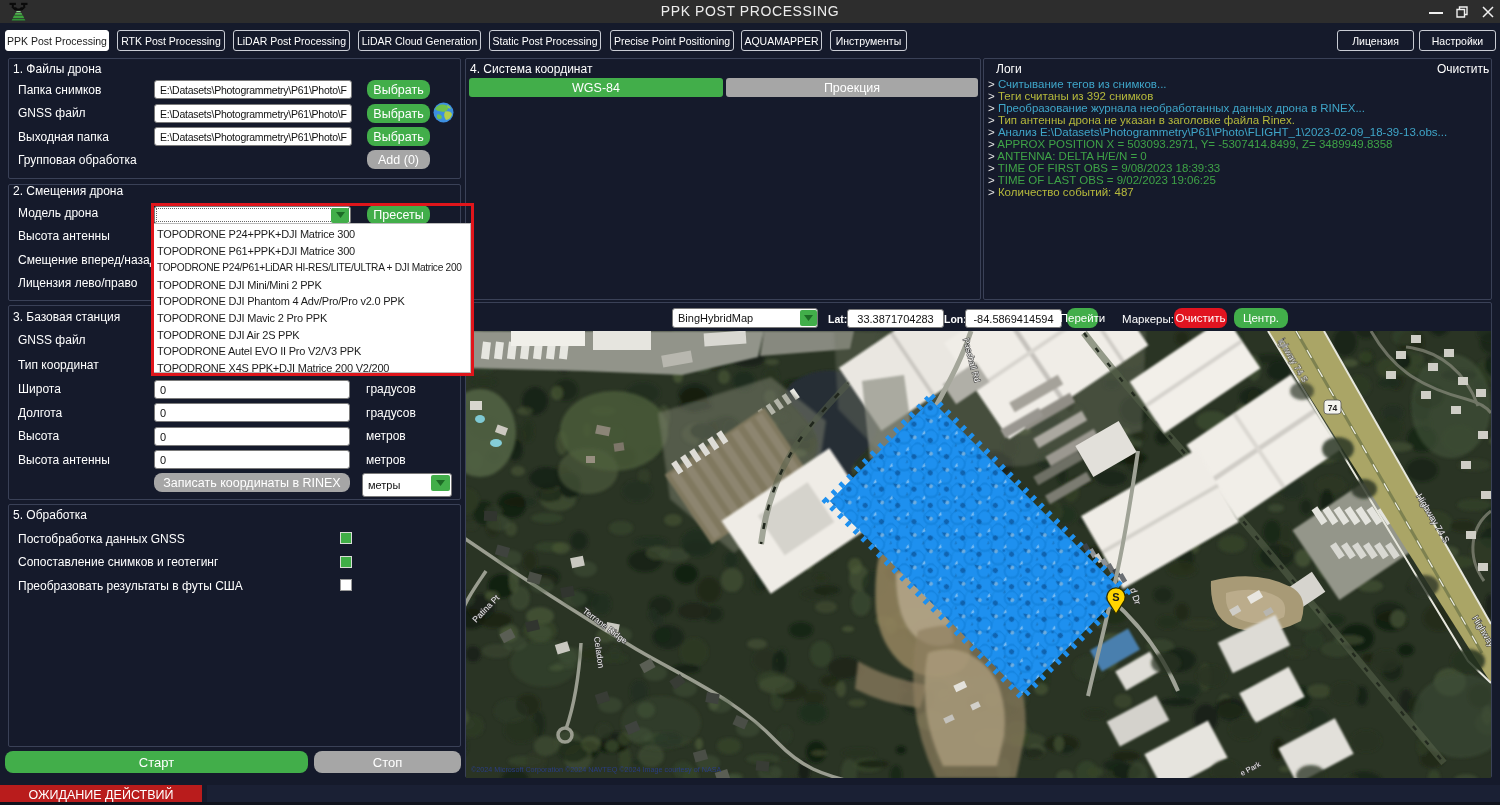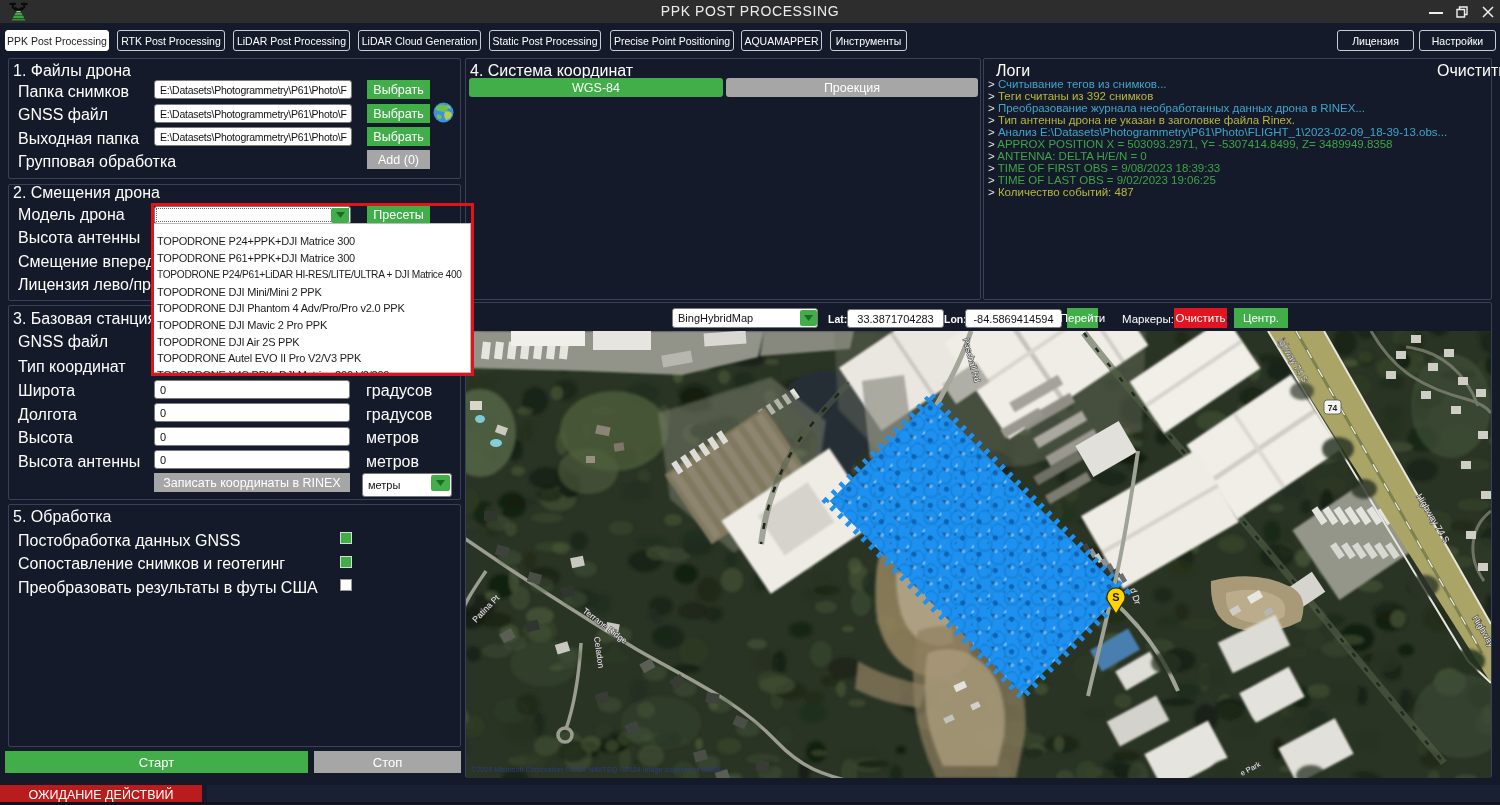--- a/index.html
+++ b/index.html
@@ -1,19 +1,19 @@
 <!DOCTYPE html>
 <html><head><meta charset="utf-8">
 <style>
 html,body{margin:0;padding:0}
 body{width:1500px;height:805px;background:#151a2b;font-family:"Liberation Sans",sans-serif;overflow:hidden;position:relative}
 .abs{position:absolute}
 .panel{position:absolute;border:1px solid #3a4157;border-radius:2px;box-sizing:border-box}
-.lbl{position:absolute;color:#fff;font-size:16px;white-space:nowrap}
-.btn{position:absolute;border-radius:0;color:#fff;font-size:12.5px;display:flex;align-items:center;justify-content:center;white-space:nowrap}
+.lbl{position:absolute;color:#fff;font-size:12px;white-space:nowrap}
+.btn{position:absolute;border-radius:8px;color:#fff;font-size:12.5px;display:flex;align-items:center;justify-content:center;white-space:nowrap}
 .green{background:#42ae4a}
 .gray{background:#a6a6a6}
 .red{background:#e11420}
 .inp{position:absolute;background:#fff;border:1px solid #7a7a7a;border-radius:3px;color:#111;font-size:11px;display:flex;align-items:center;padding:0 5px;white-space:nowrap;overflow:hidden;box-sizing:border-box}
 .tab{position:absolute;top:30px;height:21px;border:1px solid #c9ccd4;border-radius:3px;color:#fff;font-size:10.5px;display:flex;align-items:center;justify-content:center;background:#151a2b;box-sizing:border-box;white-space:nowrap}
 .tab.sel{background:#fff;color:#1b1b1b;border-color:#fff;z-index:2}
 .asq{position:absolute;background:#42ae4a;border-radius:2px;display:flex;align-items:center;justify-content:center}
 .asq svg{display:block}
 .log{position:absolute;left:988px;font-size:11.5px;white-space:nowrap}
 .log b{color:#e8e8e8;font-weight:normal}
@@ -1060,24 +1060,24 @@
 
 <div class="inp" style="left:154px;top:206px;width:197px;height:18px;z-index:5">
     <div style="position:absolute;left:1px;top:1px;right:1px;bottom:1px;border:1px dotted #666"></div>
   </div>
 <div class="asq" style="left:331px;top:207.5px;width:18px;height:15px;z-index:6">
     <svg width="9" height="6" viewBox="0 0 9 6">
       <path d="M0 0 H9 L4.5 6Z" fill="#1d6b26"></path>
     </svg>
   </div>
 <div class="abs" style="left:153px;top:223px;width:318px;height:150px;background:#fff;z-index:5;border:1px solid #bbb;box-sizing:border-box"></div>
-<div class="abs" id="ddlist" style="left:157px;top:223px;width:316px;height:150px;z-index:6;color:#1c1c1c;font-size:11px;letter-spacing:-0.22px;line-height:16.6px;padding-top:10px;white-space:nowrap">
+<div class="abs" id="ddlist" style="left:157px;top:223px;width:316px;height:150px;z-index:6;color:#1c1c1c;font-size:11px;letter-spacing:-0.22px;line-height:16.6px;padding-top:3px;white-space:nowrap">
 TOPODRONE P24+PPK+DJI Matrice 300<br>
 TOPODRONE P61+PPK+DJI Matrice 300<br>
-<span style="font-size:10.2px;letter-spacing:-0.3px">TOPODRONE P24/P61+LiDAR HI-RES/LITE/ULTRA + DJI Matrice 400</span><br>
+<span style="font-size:10.2px;letter-spacing:-0.3px">TOPODRONE P24/P61+LiDAR HI-RES/LITE/ULTRA + DJI Matrice 200</span><br>
 TOPODRONE DJI Mini/Mini 2 PPK<br>
 TOPODRONE DJI Phantom 4 Adv/Pro/Pro v2.0 PPK<br>
 TOPODRONE DJI Mavic 2 Pro PPK<br>
 TOPODRONE DJI Air 2S PPK<br>
 TOPODRONE Autel EVO II Pro V2/V3 PPK<br>
 TOPODRONE X4S PPK+DJI Matrice 200 V2/200
 </div>
 <div class="abs" style="left:151px;top:203px;width:323px;height:173px;border:3px solid #e0151b;box-sizing:border-box;z-index:7"></div>
 
 </body></html>

